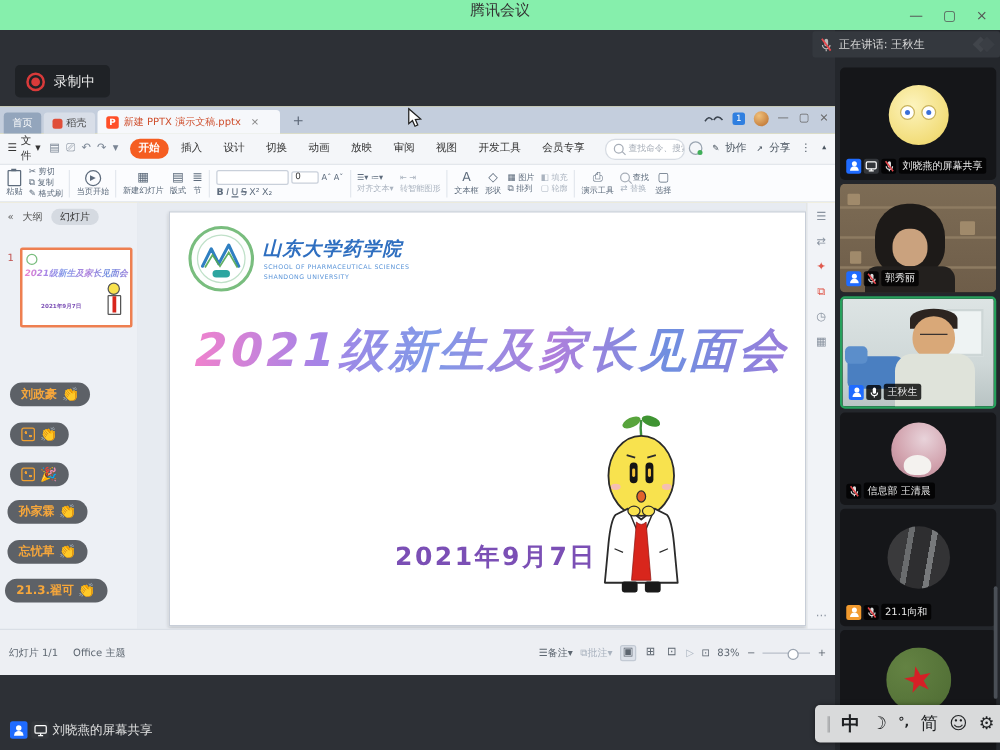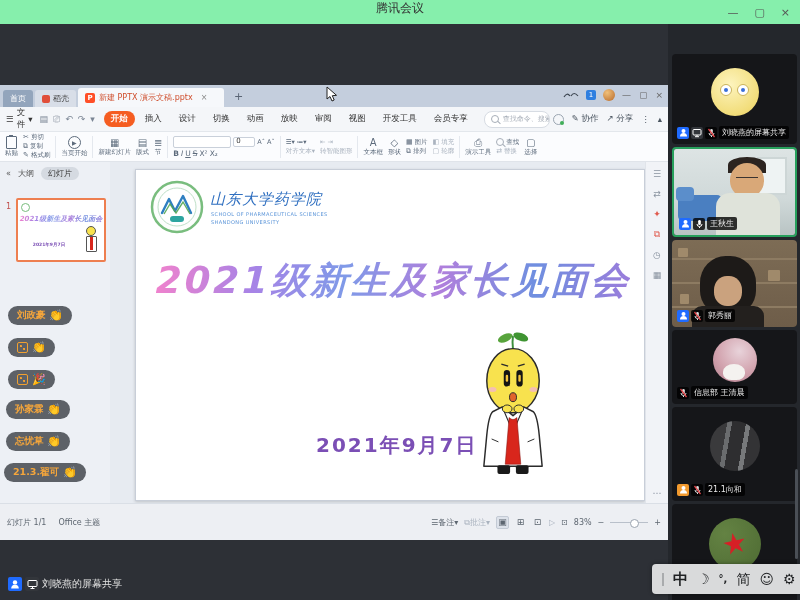--- a/index.html
+++ b/index.html
@@ -36,21 +36,21 @@
   .winmini{color:#666;font-size:9px;display:flex;gap:8px;}
 
   .wps-menubar{position:absolute;left:0;top:22px;width:668px;height:25px;background:#f4f6f9;border-bottom:1px solid #e3e7ec;display:flex;align-items:center;padding:0 6px;box-sizing:border-box;gap:3px;}
   .filebtn{display:flex;align-items:center;gap:3px;font-size:8.5px;color:#333;margin-right:4px;}
   .qat{display:flex;gap:5px;color:#7a8594;font-size:9px;margin-right:6px;align-items:center;}
   .menu-tab{padding:2px 7px;font-size:8.5px;color:#333;white-space:nowrap;}
   .menu-tab.active{background:#f55d21;color:#fff;border-radius:9px;font-weight:bold;}
   .ribbon-search{width:112px;height:15px;border:1px solid #d7dce3;border-radius:8px;background:#fff;display:flex;align-items:center;gap:4px;padding:0 6px;color:#a7aeb8;font-size:7px;margin-left:6px;white-space:nowrap;overflow:hidden;}
   .search-glyph{width:6px;height:6px;border:1px solid #a7aeb8;border-radius:50%;position:relative;flex:none;}
   .search-glyph::after{content:'';position:absolute;width:4px;height:1px;background:#a7aeb8;transform:rotate(45deg);right:-3px;bottom:-1px;}
-  .menubar-right{margin-left:auto;display:flex;gap:8px;align-items:center;color:#4a5560;font-size:8.5px;white-space:nowrap;}
+  .menubar-right{margin-left:auto;display:flex;gap:8px;align-items:flex-start;color:#4a5560;font-size:8.5px;white-space:nowrap;font-family:Liberation Mono, monospace;}
   .dot-ico{width:9px;height:9px;border:1px solid #9aa5b1;border-radius:50%;position:relative;}
   .dot-ico::after{content:'';position:absolute;width:4px;height:4px;background:#3fae58;border-radius:50%;right:-1px;bottom:-1px;}
 
   .ribbon{position:absolute;left:0;top:47px;width:668px;height:30px;background:#fbfcfe;border-bottom:1px solid #e0e4ea;display:flex;align-items:center;padding:0 5px;box-sizing:border-box;gap:5px;color:#5d6b7c;}
   .rb-sep{width:1px;height:22px;background:#e4e8ee;flex:none;}
   .rb-big{display:flex;flex-direction:column;align-items:center;justify-content:center;font-size:6.5px;gap:1px;line-height:1;flex:none;}
   .rb-big .ico{font-size:10px;line-height:10px;}
   .rb-col{display:flex;flex-direction:column;justify-content:center;gap:2px;font-size:6.5px;line-height:1;flex:none;}
   .rb-col .row{display:flex;align-items:center;gap:2px;white-space:nowrap;}
   .rb-col .row .ico{font-size:7px;}
@@ -72,21 +72,21 @@
   .m-logo{position:absolute;left:3px;top:3px;width:7px;height:7px;border:1.5px solid #79bd7e;border-radius:50%;}
   .m-title{position:absolute;left:1px;top:14px;width:84px;text-align:center;font-size:7px;font-weight:bold;font-style:italic;letter-spacing:0;}
   .m-date{position:absolute;left:0;top:42px;width:62px;text-align:center;font-size:4.5px;color:#7b4fb5;font-weight:bold;}
   .m-mascot{position:absolute;right:9px;top:26px;width:9px;height:26px;}
   .m-mascot .mh{width:8px;height:8px;background:#f8e24e;border-radius:50%;border:0.5px solid #555;}
   .m-mascot .mb{width:9px;height:14px;background:#fff;border:0.5px solid #555;border-radius:1px;position:relative;}
   .m-mascot .mb::after{content:'';position:absolute;left:3px;top:0;width:3px;height:13px;background:#d8261c;}
 
   .canvas{position:absolute;left:110px;top:77px;right:23px;bottom:35px;background:#e7ebf1;}
   .slide{position:absolute;left:25px;top:7px;width:508px;height:330px;background:#fff;border:1px solid #c8ced8;box-shadow:0 1px 3px rgba(0,0,0,.18);}
-  .org-cn{position:absolute;left:74px;top:20px;font-size:15px;font-weight:normal;font-style:italic;color:#2f6fc0;letter-spacing:1px;}
+  .org-cn{position:absolute;left:74px;top:20px;font-size:15px;font-weight:bold;font-style:italic;color:#2f6fc0;letter-spacing:1px;}
   .org-en{position:absolute;left:75px;top:41px;font-size:5px;color:#5a94d8;letter-spacing:.4px;line-height:1.5;}
   .grad-text{background:linear-gradient(90deg,#ef82cd,#a883e6,#7f9ae8,#b07fdc,#6f8fe0,#9a7ddb);-webkit-background-clip:text;background-clip:text;color:transparent;}
   .slide-title{position:absolute;left:20px;top:86px;width:474px;font-size:37px;font-weight:bold;font-style:italic;letter-spacing:3px;white-space:nowrap;transform:skewX(-2deg);}
   .slide-date{position:absolute;left:180px;top:262px;font-size:20px;font-weight:bold;color:#7b4fb5;letter-spacing:2px;}
   .mascot{position:absolute;left:343px;top:158px;}
 
   .right-strip{position:absolute;right:0;top:77px;width:23px;bottom:35px;background:#f1f3f7;border-left:1px solid #e0e4ea;display:flex;flex-direction:column;align-items:center;padding:7px 0;box-sizing:border-box;gap:10px;color:#8a93a0;font-size:9px;}
   .red-ic{color:#e05a4e;}
   .notes-bar{position:absolute;left:0;right:23px;bottom:21px;height:14px;background:#fdfdfe;border-top:1px solid #e2e6eb;display:flex;align-items:center;gap:4px;padding-left:118px;color:#9aa2ac;font-size:8px;box-sizing:border-box;}
   .status-bar{position:absolute;left:0;right:0;bottom:0;height:37px;background:#edeff3;border-top:1px solid #dadfe6;display:flex;align-items:center;padding:0 7px;font-size:8px;color:#5d6670;box-sizing:border-box;gap:12px;}
@@ -172,21 +172,38 @@
 
   <div class="abs titlebar">
     <div class="title">腾讯会议</div>
     <div class="win-controls">
       <span>—</span>
       <span>▢</span>
       <span>×</span>
     </div>
   </div>
 
-
+  <div class="abs record-badge">
+    <i class="rec-dot"></i>
+    <span>录制中</span>
+  </div>
+
+  <div class="abs speaking-box">
+    <svg width="10" height="12">
+        <rect x="3.5" y="1" width="3" height="6" rx="1.5" fill="#b9b9b9"></rect>
+        <path d="M2 6 a3 3 0 0 0 6 0" stroke="#b9b9b9" fill="none"></path>
+        <line x1="5" y1="9.5" x2="5" y2="11" stroke="#b9b9b9"></line>
+        <line x1="1.5" y1="1" x2="8.5" y2="10.5" stroke="#e5484d" stroke-width="1.4"></line>
+      </svg>
+    <span>正在讲话: 王秋生</span>
+    <div class="wm">
+        <i></i>
+        <i></i>
+      </div>
+  </div>
 
   <div class="abs wps">
 
     <div class="wps-tabbar">
       <div class="tab tab-home">首页</div>
       <div class="tab tab-docer">
           <i class="docer-ico"></i>
           <span>稻壳</span>
         </div>
       <div class="tab tab-doc">
@@ -519,47 +536,20 @@
               <rect x="3.2" y="1" width="2.6" height="5" rx="1.3" fill="#ddd"></rect>
               <path d="M2 5 a2.5 2.5 0 0 0 5 0" stroke="#ddd" fill="none"></path>
               <line x1="4.5" y1="8" x2="4.5" y2="9" stroke="#ddd"></line>
               <line x1="1.5" y1="1" x2="7.5" y2="9" stroke="#e5484d" stroke-width="1.3"></line>
             </svg>
           </span>
         <span class="nm">刘晓燕的屏幕共享</span>
       </div>
     </div>
 
-    <div class="tile" style="height:86px;border:2px solid #27a05c;">
-      <div class="cam scene-wang">
-        <i class="sw-window"></i>
-          <i class="sw-sofa"></i>
-          <i class="sw-hair"></i>
-          <i class="sw-head"></i>
-          <i class="sw-glass"></i>
-          <i class="sw-body"></i>
-      </div>
-      <div class="plabel">
-        <span class="badge blue">
-            <svg width="9" height="9">
-              <circle cx="4.5" cy="3" r="2" fill="#fff"></circle>
-              <path d="M1 8.5 a3.5 3.5 0 0 1 7 0" fill="#fff"></path>
-            </svg>
-          </span>
-        <span class="micbox">
-            <svg width="9" height="10">
-              <rect x="3.2" y="1" width="2.6" height="5" rx="1.3" fill="#fff"></rect>
-              <path d="M2 5 a2.5 2.5 0 0 0 5 0" stroke="#fff" fill="none"></path>
-              <line x1="4.5" y1="8" x2="4.5" y2="9" stroke="#fff"></line>
-            </svg>
-          </span>
-        <span class="nm">王秋生</span>
-      </div>
-    </div>
-
     <div class="tile" style="height:87px;">
       <div class="cam scene-guo">
         <i class="sg-shelf" style="top:18px;"></i>
           <i class="sg-shelf" style="top:42px;"></i>
           <i class="sg-shelf" style="top:66px;"></i>
         <i class="sg-box" style="left:6px;top:8px;width:10px;height:9px;"></i>
         <i class="sg-box" style="left:96px;top:30px;width:12px;height:11px;"></i>
         <i class="sg-box" style="left:8px;top:54px;width:9px;height:10px;"></i>
         <i class="sg-hair"></i>
           <i class="sg-face"></i>
@@ -574,20 +564,47 @@
           </span>
         <span class="micbox">
             <svg width="9" height="10">
               <rect x="3.2" y="1" width="2.6" height="5" rx="1.3" fill="#ddd"></rect>
               <path d="M2 5 a2.5 2.5 0 0 0 5 0" stroke="#ddd" fill="none"></path>
               <line x1="4.5" y1="8" x2="4.5" y2="9" stroke="#ddd"></line>
               <line x1="1.5" y1="1" x2="7.5" y2="9" stroke="#e5484d" stroke-width="1.3"></line>
             </svg>
           </span>
         <span class="nm">郭秀丽</span>
+      </div>
+    </div>
+
+    <div class="tile" style="height:86px;border:2px solid #27a05c;">
+      <div class="cam scene-wang">
+        <i class="sw-window"></i>
+          <i class="sw-sofa"></i>
+          <i class="sw-hair"></i>
+          <i class="sw-head"></i>
+          <i class="sw-glass"></i>
+          <i class="sw-body"></i>
+      </div>
+      <div class="plabel">
+        <span class="badge blue">
+            <svg width="9" height="9">
+              <circle cx="4.5" cy="3" r="2" fill="#fff"></circle>
+              <path d="M1 8.5 a3.5 3.5 0 0 1 7 0" fill="#fff"></path>
+            </svg>
+          </span>
+        <span class="micbox">
+            <svg width="9" height="10">
+              <rect x="3.2" y="1" width="2.6" height="5" rx="1.3" fill="#fff"></rect>
+              <path d="M2 5 a2.5 2.5 0 0 0 5 0" stroke="#fff" fill="none"></path>
+              <line x1="4.5" y1="8" x2="4.5" y2="9" stroke="#fff"></line>
+            </svg>
+          </span>
+        <span class="nm">王秋生</span>
       </div>
     </div>
 
     <div class="tile" style="height:74px;">
       <div class="avatar-c av-cat" style="top:8px;width:44px;height:44px;position:absolute;"></div>
       <div class="plabel">
         <span class="micbox">
             <svg width="9" height="10">
               <rect x="3.2" y="1" width="2.6" height="5" rx="1.3" fill="#ddd"></rect>
               <path d="M2 5 a2.5 2.5 0 0 0 5 0" stroke="#ddd" fill="none"></path>

